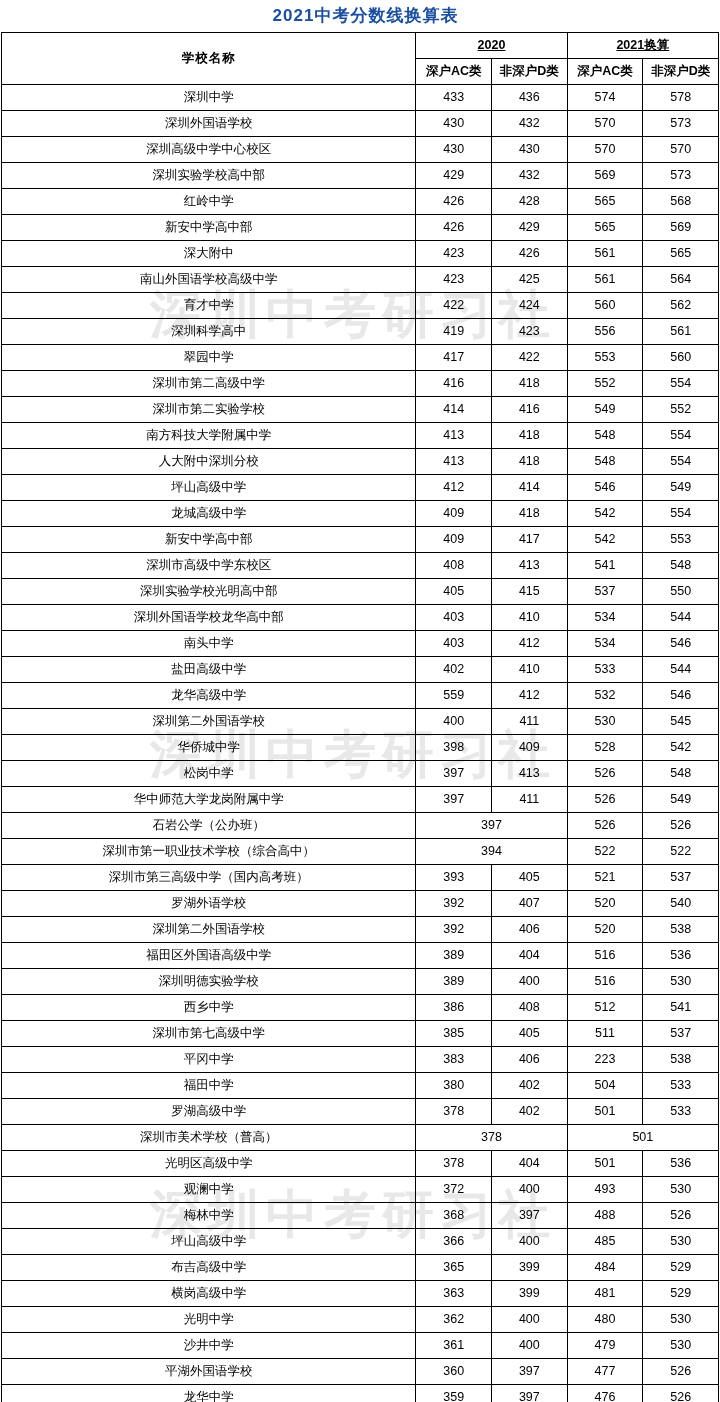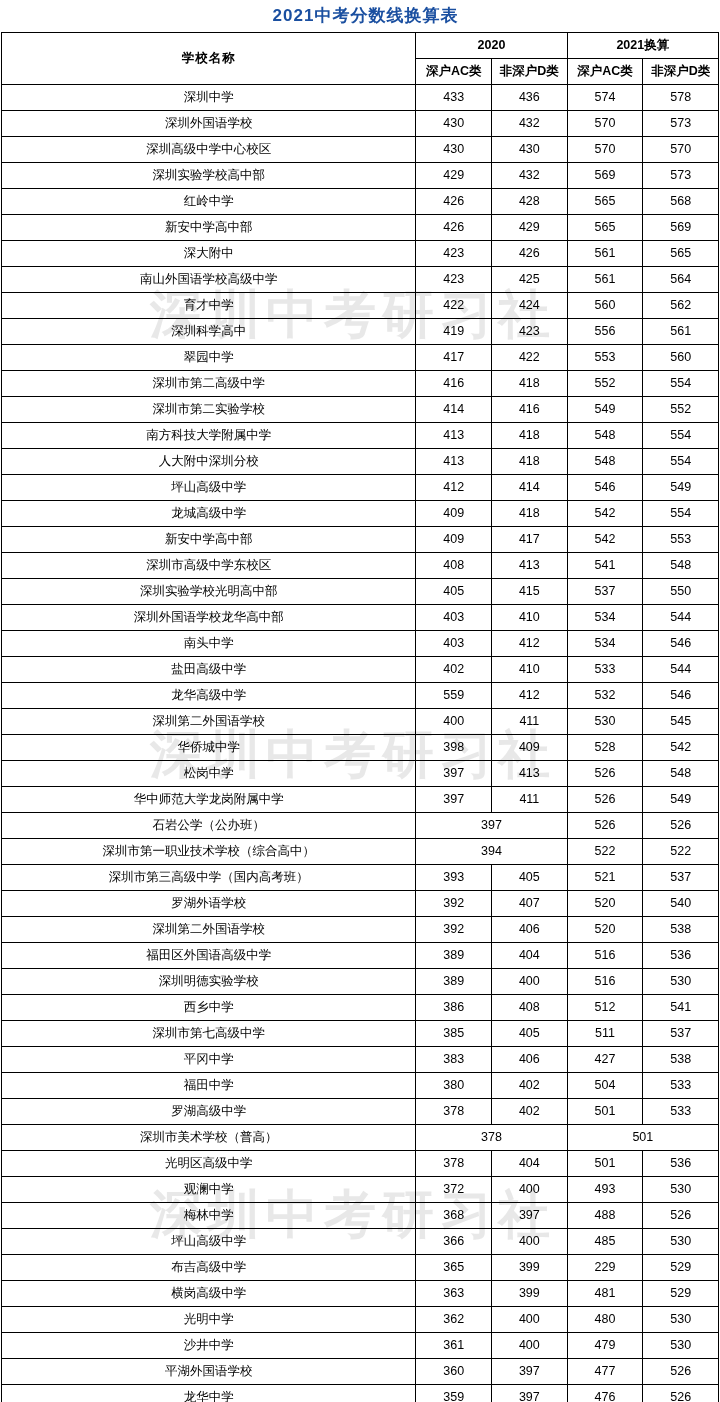--- a/index.html
+++ b/index.html
@@ -74,21 +74,21 @@
     background: transparent;
   }
   th.col-school { width: 292px; }
   td.col-school {
     width: 292px;
     font-size: 13px;
     margin-top: 16px;
   }
   th.grp, td.num { width: 106px; }
   th.sub { height: 24px; line-height: 24px; font-size: 12px; }
-  th.grp { font-weight: bold; font-size: 13px; }
+  th.grp { font-weight: bold; font-size: 13px; text-decoration: underline; }
   th.col-school { font-weight: bold; font-size: 14px; letter-spacing: 1px; }
   .num { font-family: "Liberation Sans", sans-serif; font-size: 13px; }
 </style>
 </head>
 <body>
 
 <div id="page">
 
   <div class="watermark">
     <div class="wm-text wm1">深圳中考研习社</div>
@@ -367,21 +367,21 @@
           <td class="col-school">深圳市第七高级中学</td>
           <td class="num">385</td>
           <td class="num">405</td>
           <td class="num">511</td>
           <td class="num">537</td>
         </tr>
         <tr>
           <td class="col-school">平冈中学</td>
           <td class="num">383</td>
           <td class="num">406</td>
-          <td class="num">427</td>
+          <td class="num">223</td>
           <td class="num">538</td>
         </tr>
         <tr>
           <td class="col-school">福田中学</td>
           <td class="num">380</td>
           <td class="num">402</td>
           <td class="num">504</td>
           <td class="num">533</td>
         </tr>
         <tr>
@@ -421,21 +421,21 @@
           <td class="col-school">坪山高级中学</td>
           <td class="num">366</td>
           <td class="num">400</td>
           <td class="num">485</td>
           <td class="num">530</td>
         </tr>
         <tr>
           <td class="col-school">布吉高级中学</td>
           <td class="num">365</td>
           <td class="num">399</td>
-          <td class="num">229</td>
+          <td class="num">484</td>
           <td class="num">529</td>
         </tr>
         <tr>
           <td class="col-school">横岗高级中学</td>
           <td class="num">363</td>
           <td class="num">399</td>
           <td class="num">481</td>
           <td class="num">529</td>
         </tr>
         <tr>

